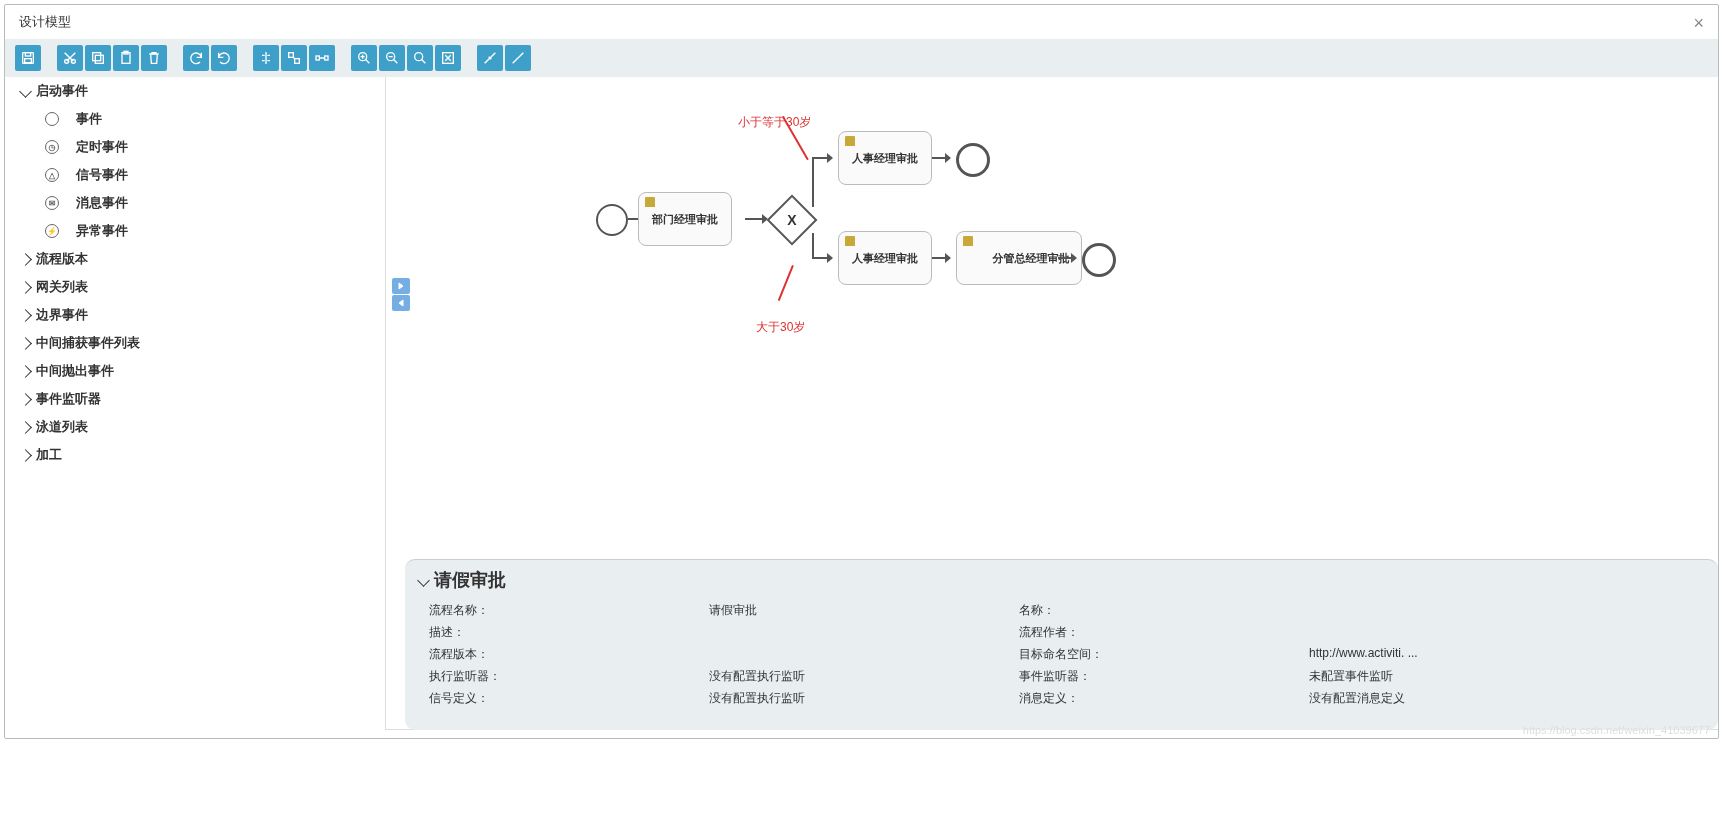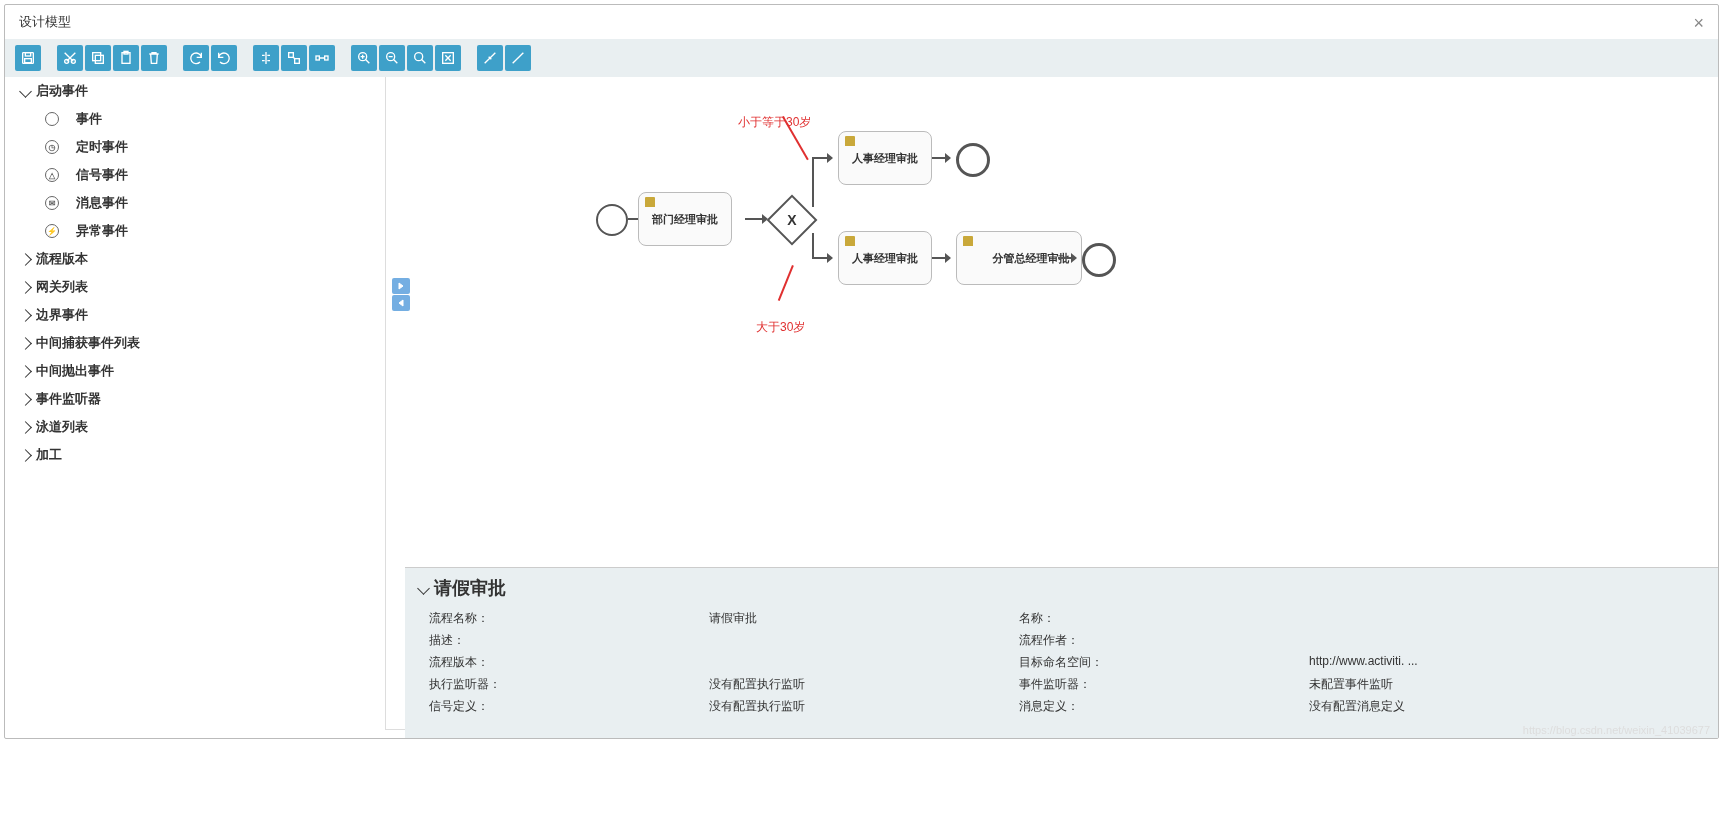--- a/index.html
+++ b/index.html
@@ -30,21 +30,21 @@
   .node-task::before{content:"";position:absolute;top:4px;left:6px;width:10px;height:10px;background:#c9a83a;border-radius:1px 1px 0 0;}
   .node-gw{position:absolute;width:32px;height:32px;border:2px solid #555;background:#fff;transform:rotate(45deg);}
   .node-gw span{position:absolute;inset:0;display:flex;align-items:center;justify-content:center;transform:rotate(-45deg);font-weight:bold;font-size:14px;}
   .flow-line{position:absolute;background:#555;}
   .flow-h{height:2px;}
   .flow-v{width:2px;}
   .arrow-r::after{content:"";position:absolute;right:-6px;top:-4px;border:5px solid transparent;border-left:6px solid #555;}
   .annot{position:absolute;color:#e03030;font-size:12px;}
   .annot-line{position:absolute;width:2px;background:#e03030;transform-origin:top left;}
   
-  .props{position:absolute;left:400px;right:0;bottom:0;height:170px;background:#e9eff1;border-top:1px solid #ccc;}
+  .props{position:absolute;left:400px;right:0;bottom:8px;height:170px;background:#e9eff1;border-top:1px solid #ccc;border-radius:10px;}
   .props-title{display:flex;align-items:center;gap:6px;padding:8px 14px;font-size:18px;font-weight:bold;}
   .props-grid{display:grid;grid-template-columns:260px 290px 270px 260px;gap:5px 20px;padding:2px 24px;font-size:12px;}
   .props-grid .lbl{color:#333;}
   .watermark{position:absolute;right:8px;bottom:2px;color:#ddd;font-size:11px;}
 </style>
 </head>
 <body>
 <div class="win">
   <div class="page-title">设计模型</div>
   <div class="close-x">×</div>

